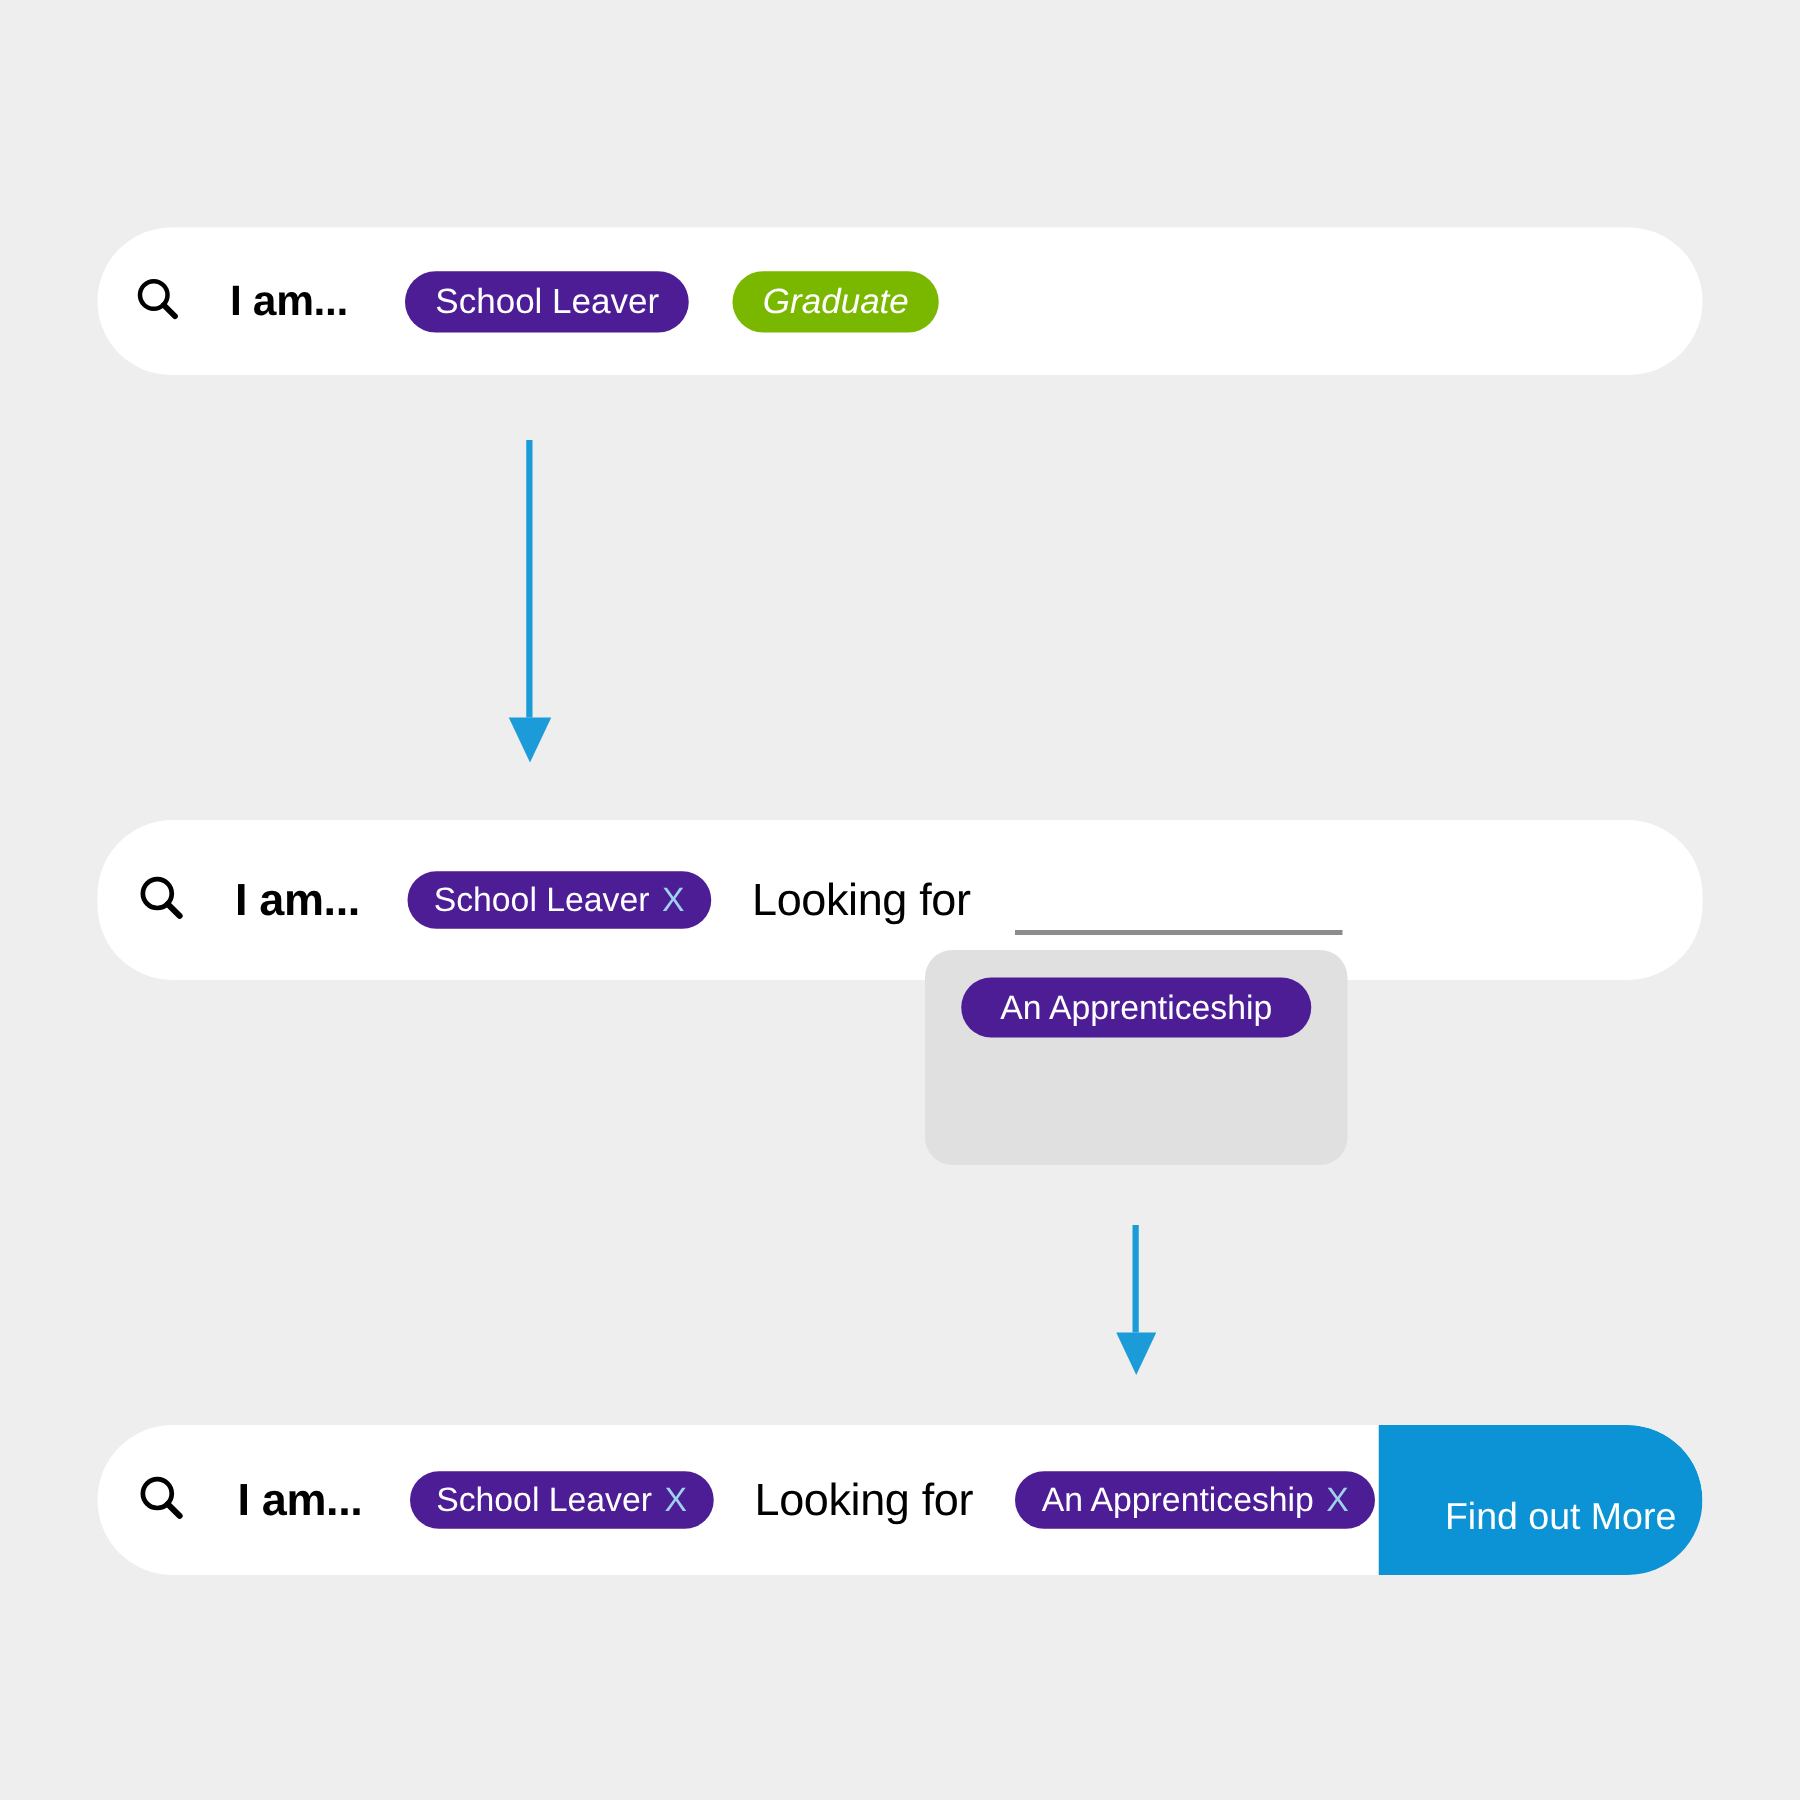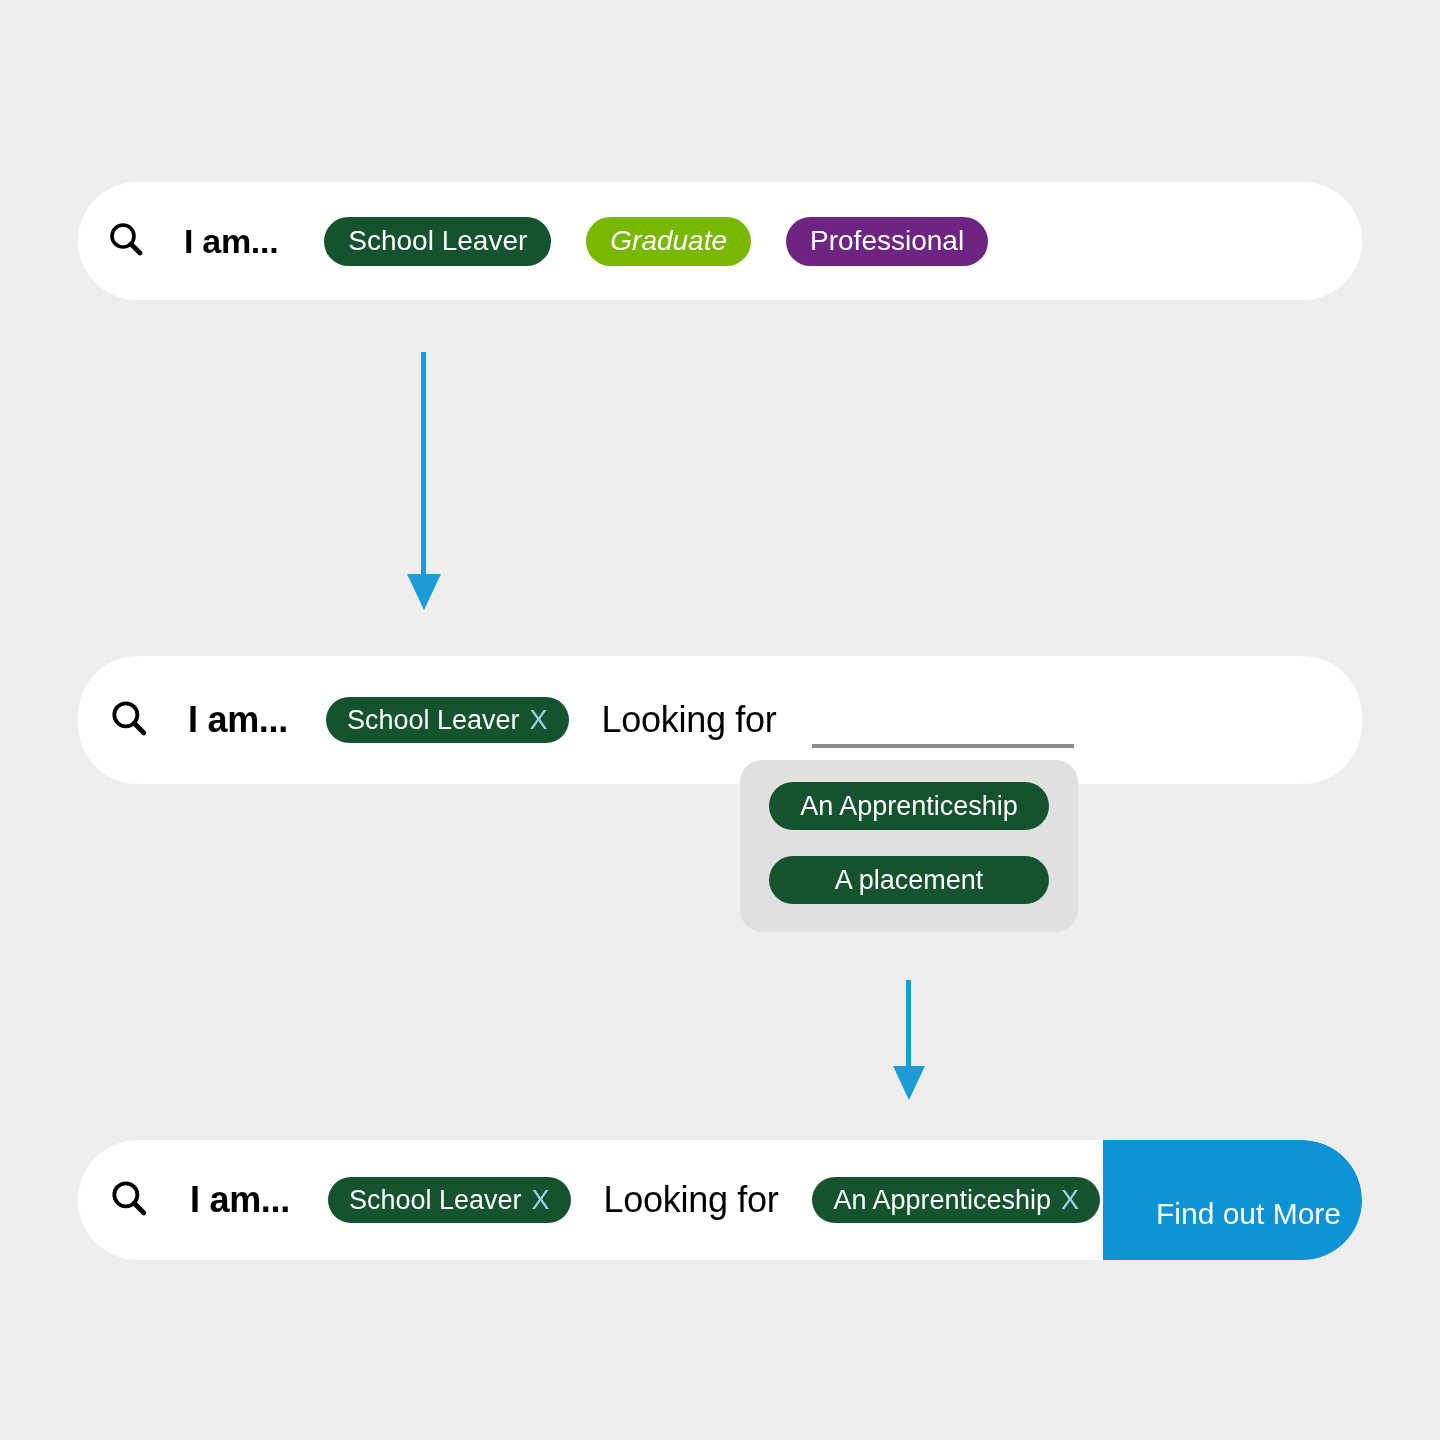--- a/index.html
+++ b/index.html
@@ -50,21 +50,21 @@
     display: inline-flex;
     align-items: center;
     justify-content: center;
     border-radius: 999px;
     color: #ffffff;
     white-space: nowrap;
     box-sizing: border-box;
     cursor: pointer;
   }
 
-  .pill-blue    { background: #14532d; }
+  .pill-blue    { background: #4c1d95; }
   .pill-grey    { background: #5a6e7c; }
   .pill-green   { background: #7ab800; font-style: italic; }
   .pill-purple  { background: #6e2482; }
 
   .pill-remove {
     color: #9ed2ec;
     margin-left: 10px;
     font-weight: normal;
     display: inline-block;
   }
@@ -202,21 +202,20 @@
     <svg width="40" height="40" viewBox="0 0 40 40">
       <circle cx="17" cy="17" r="11" fill="none" stroke="#000000" stroke-width="3.6"></circle>
       <line x1="25" y1="25" x2="34" y2="34" stroke="#000000" stroke-width="4.6" stroke-linecap="round"></line>
     </svg>
   </span>
 
   <span class="iam-label">I am...</span>
 
   <span class="pill pill-blue">School Leaver</span>
   <span class="pill pill-green">Graduate</span>
-  <span class="pill pill-purple">Professional</span>
 </div>
 
 <span class="arrow" id="arrow1">
   <svg width="48" height="258" viewBox="0 0 48 258">
     <rect x="21" y="0" width="5" height="222" fill="#1b9bd8"></rect>
     <polygon points="7,222 41,222 24,258" fill="#1b9bd8"></polygon>
   </svg>
 </span>
 
 <div class="searchbar" id="bar2">
@@ -235,21 +234,20 @@
     <span class="pill-remove">X</span>
   </span>
 
   <span class="looking-label">Looking for</span>
 
   <span class="input-underline"></span>
 </div>
 
 <div id="dropdown">
   <span class="pill pill-blue">An Apprenticeship</span>
-  <span class="pill pill-blue">A placement</span>
 </div>
 
 <span class="arrow" id="arrow2">
   <svg width="48" height="120" viewBox="0 0 48 120">
     <rect x="21" y="0" width="5" height="86" fill="#1b9bd8"></rect>
     <polygon points="8,86 40,86 24,120" fill="#1b9bd8"></polygon>
   </svg>
 </span>
 
 <div class="searchbar" id="bar3">

